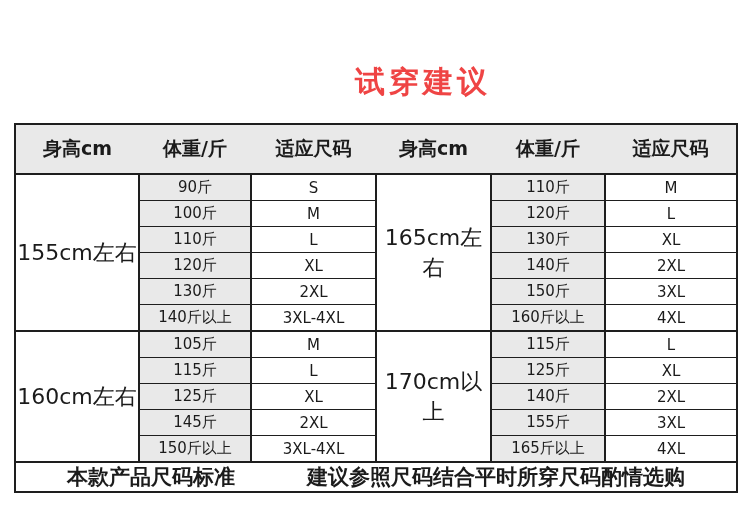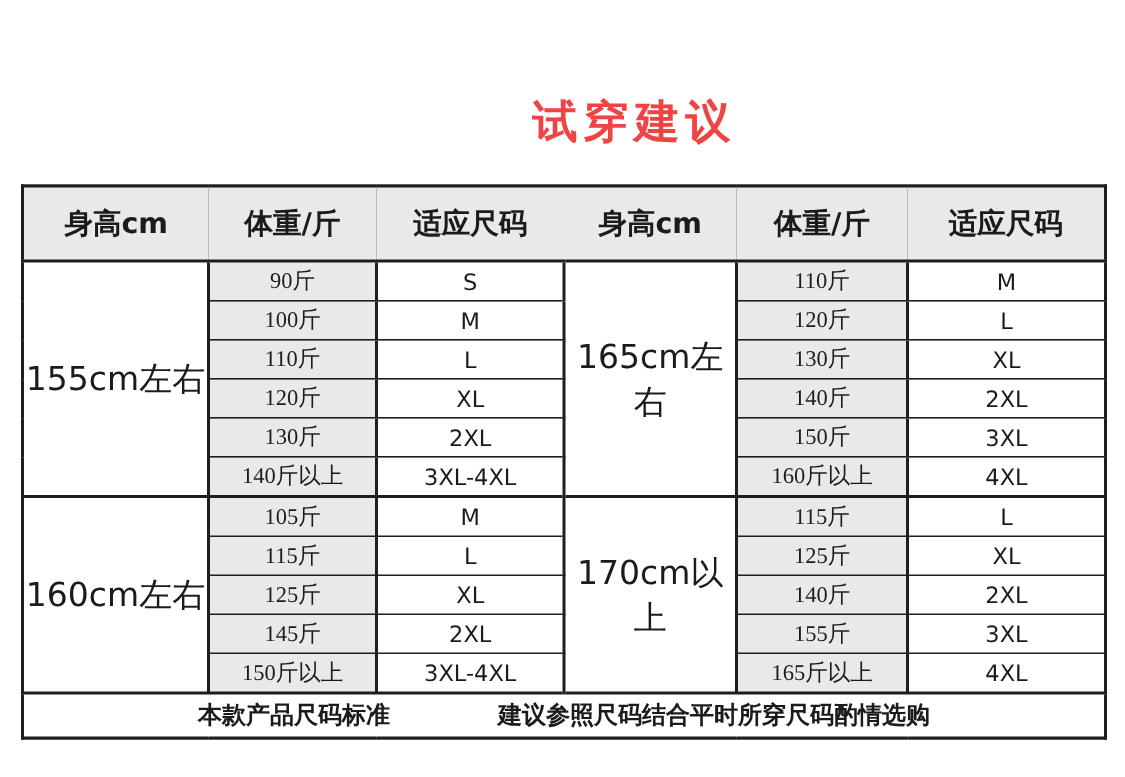--- a/index.html
+++ b/index.html
@@ -34,21 +34,21 @@
   .table-wrap {
     position: absolute;
     left: 14px;
     top: 123px;
   }
   table.size-chart {
     border-collapse: collapse;
     table-layout: fixed;
     width: 722px;
     border: 2px solid #1e1e1e;
-    background: #0c4a6e;
+    background: #5eead4;
   }
   col.c1 { width: 124px; }
   col.c2 { width: 112px; }
   col.c3 { width: 125px; }
   col.c4 { width: 115px; }
   col.c5 { width: 114px; }
   col.c6 { width: 132px; }
 
   th {
     background: #e9e9e9;
@@ -72,39 +72,38 @@
   td.hcol {
     font-size: 22px;
     background: #ffffff;
     border-left-width: 2px;
     border-right-width: 2px;
   }
   td.wcol {
     background: #e9e9e9;
     border-left-width: 2px;
     border-right-width: 2px;
-    font-family: Liberation Serif, serif;
   }
   td.scol {
     background: #ffffff;
     border-left-width: 2px;
     border-right-width: 2px;
   }
   tr.band-start td { border-top-width: 2px; }
   td.footer-cell {
     border-top: 2px solid #1e1e1e;
     height: 28px;
     background: #ffffff;
   }
   .footer-inner {
     display: flex;
     justify-content: center;
     align-items: center;
     gap: 72px;
-    font-size: 16px;
+    font-size: 21px;
     font-weight: bold;
     white-space: nowrap;
   }
 </style>
 </head>
 <body>
 
 <div class="page">
 
   <div class="title">试穿建议</div>

